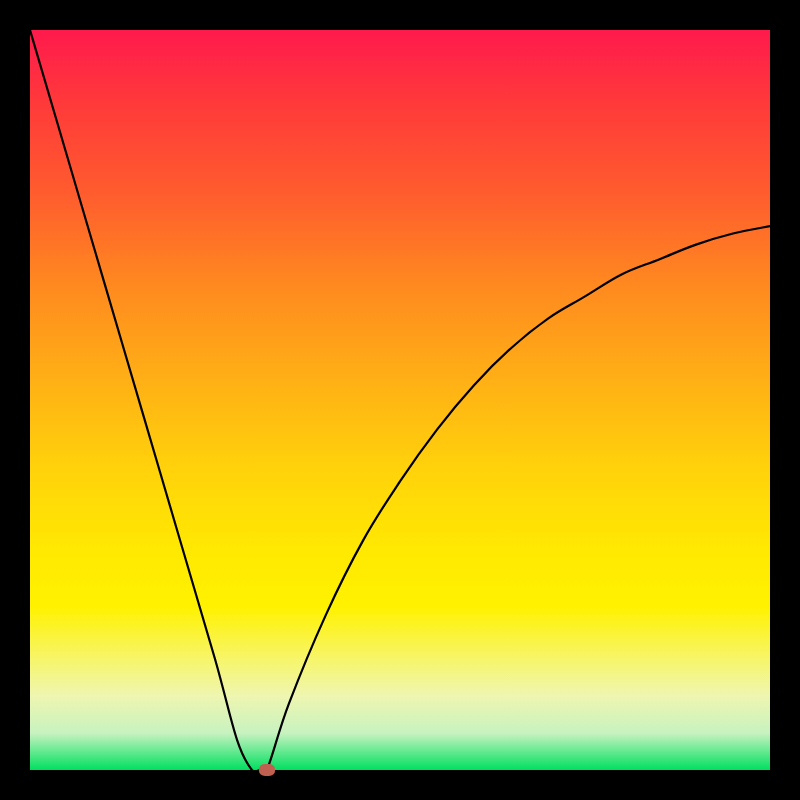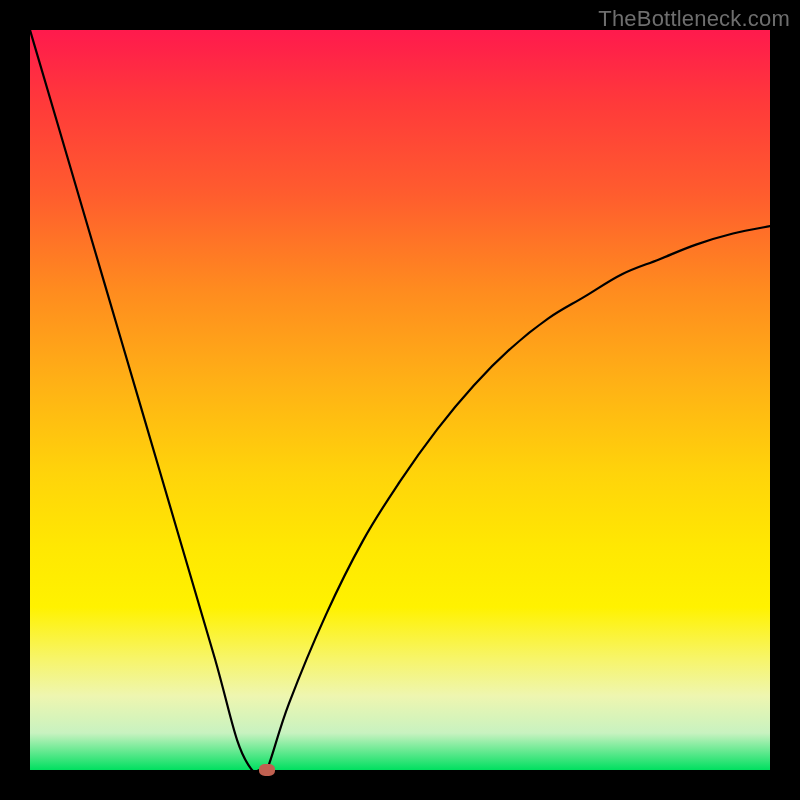--- a/index.html
+++ b/index.html
@@ -52,20 +52,19 @@
     height: 12px;
     border-radius: 6px / 5px;
     background: #c06050;
     transform: translate(-50%, -50%);
   }
 </style>
 </head>
 <body>
 
 <div class="frame">
-  <div class="watermark">TheBottleneck.com</div>
   <div class="plot-area">
     <svg class="curve" viewBox="0 0 740 740" preserveAspectRatio="none">
       <path id="curve-path" d="M 0.00 0.00 C 6.66 22.64, 23.68 80.51, 37.00 125.80 C 50.32 171.09, 60.68 206.31, 74.00 251.60 C 87.32 296.89, 97.68 332.11, 111.00 377.40 C 124.32 422.69, 134.68 457.91, 148.00 503.20 C 161.32 548.49, 174.34 591.70, 185.00 629.00 C 195.66 666.30, 200.54 690.42, 207.20 710.40 C 213.86 730.38, 218.00 734.67, 222.00 740.00 C 226.00 745.33, 226.74 740.00, 229.40 740.00 C 232.06 740.00, 231.47 751.99, 236.80 740.00 C 242.13 728.01, 248.34 701.37, 259.00 673.40 C 269.66 645.43, 282.68 613.90, 296.00 584.60 C 309.32 555.30, 319.68 534.58, 333.00 510.60 C 346.32 486.62, 356.68 471.38, 370.00 451.40 C 383.32 431.42, 393.68 416.92, 407.00 399.60 C 420.32 382.28, 430.68 369.85, 444.00 355.20 C 457.32 340.55, 467.68 330.19, 481.00 318.20 C 494.32 306.21, 504.68 297.92, 518.00 288.60 C 531.32 279.28, 541.68 274.39, 555.00 266.40 C 568.32 258.41, 578.68 250.86, 592.00 244.20 C 605.32 237.54, 615.68 234.73, 629.00 229.40 C 642.32 224.07, 652.68 219.26, 666.00 214.60 C 679.32 209.94, 689.68 206.83, 703.00 203.50 C 716.32 200.17, 733.34 197.43, 740.00 196.10" fill="none" stroke="#000000" stroke-width="2.2" stroke-linecap="round" stroke-linejoin="round"></path>
     </svg>
     <div class="marker" id="opt-marker" style="left: 236.8px; top: 740px; background: rgb(192, 96, 80);"></div>
   </div>
 </div>
 
 </body></html>

